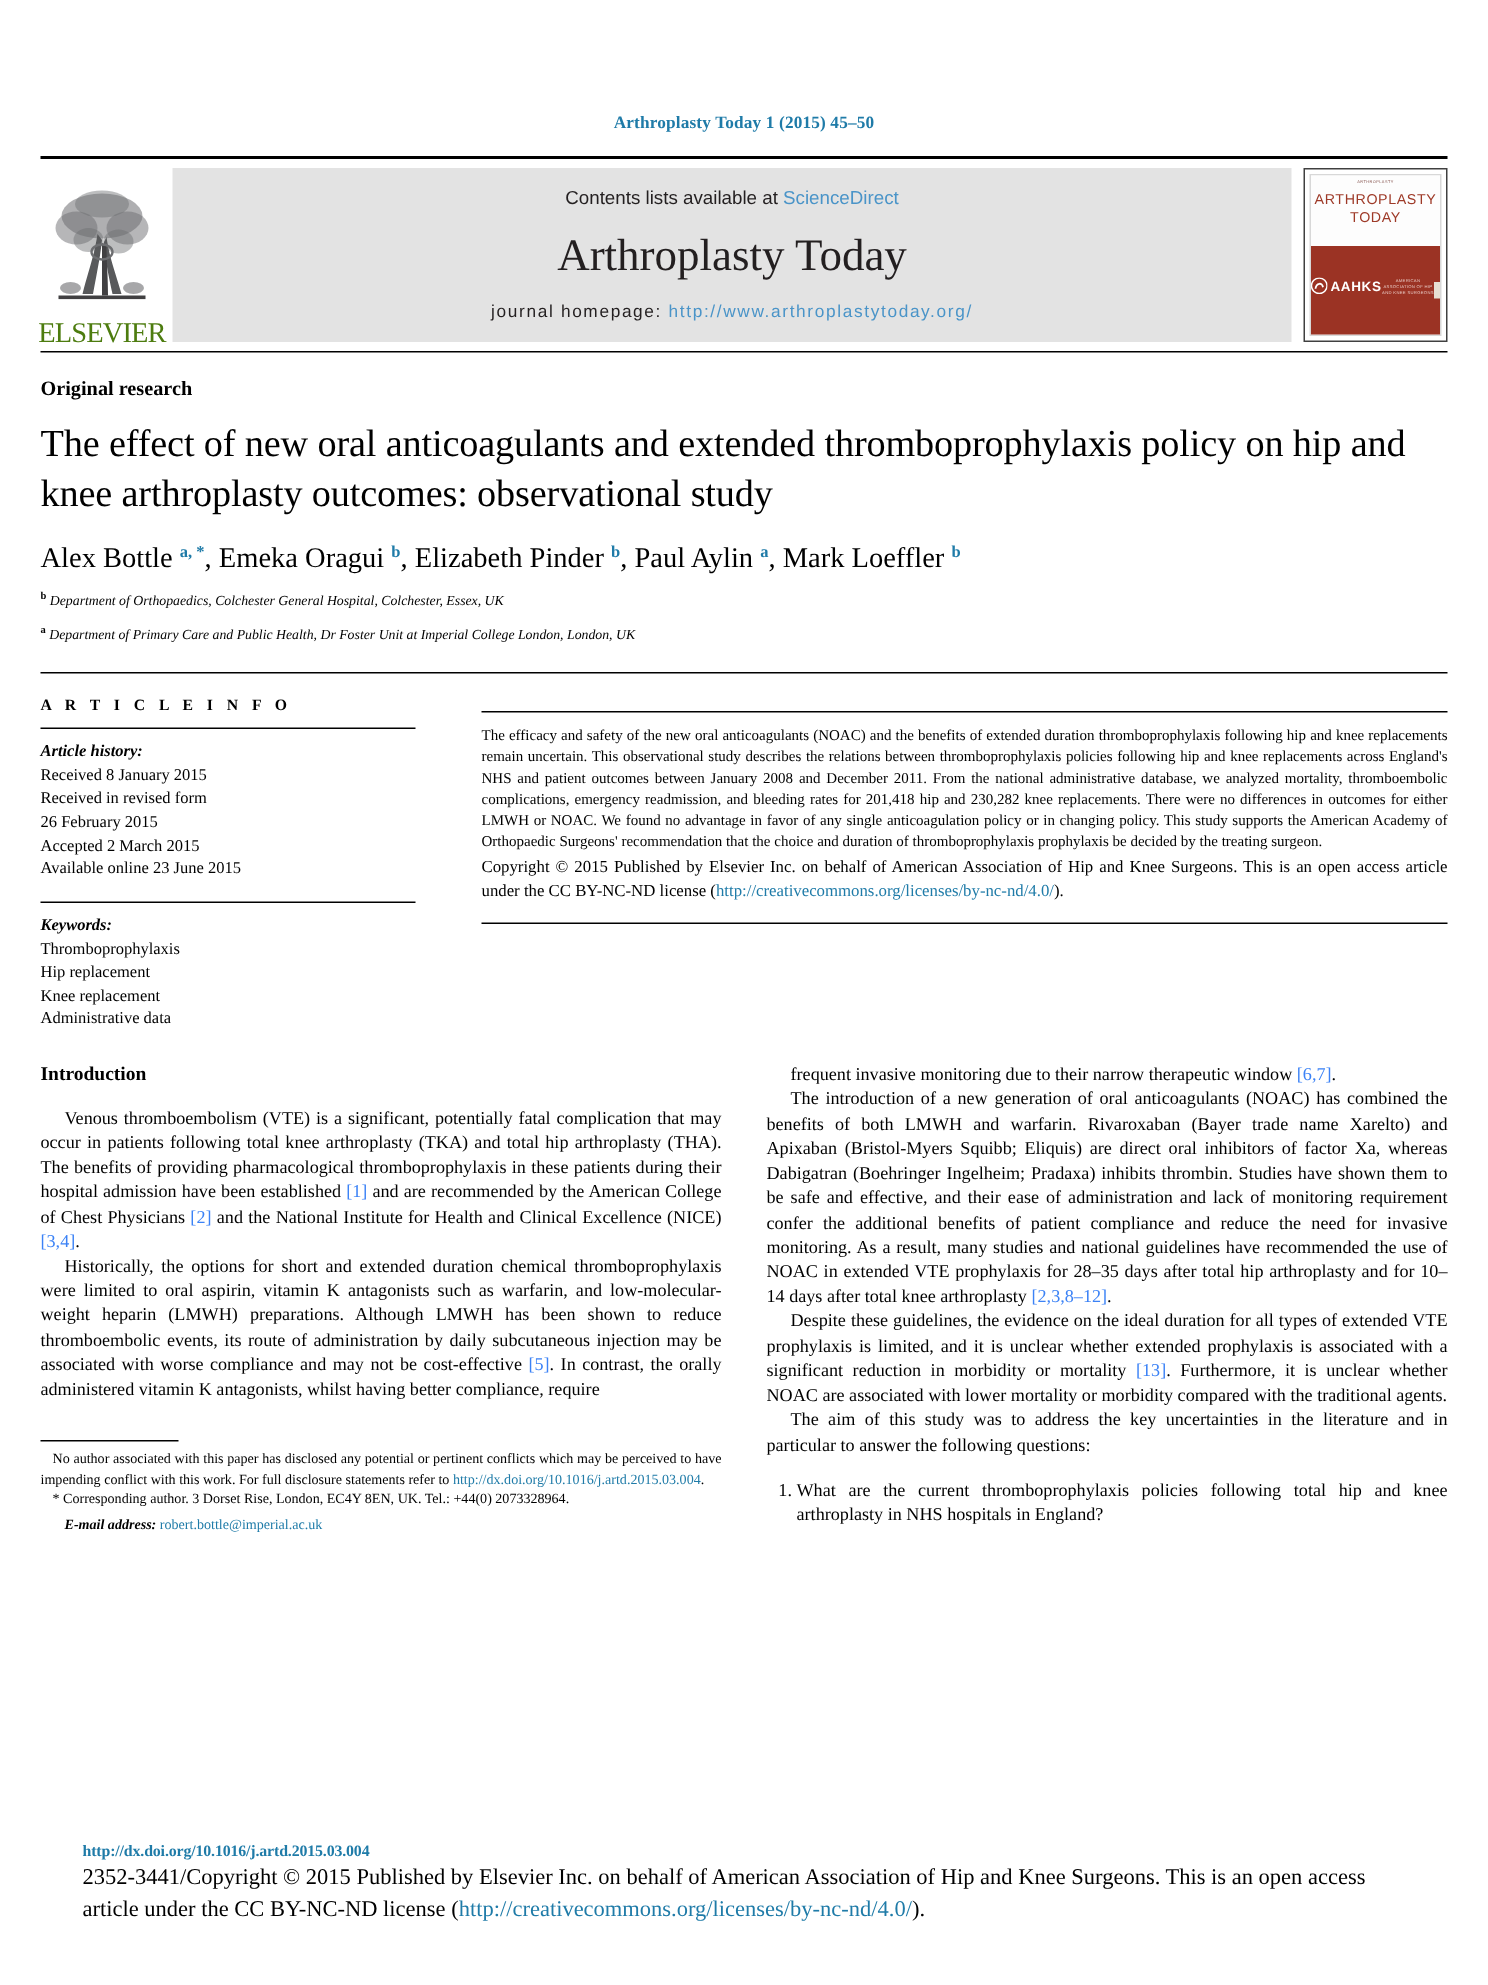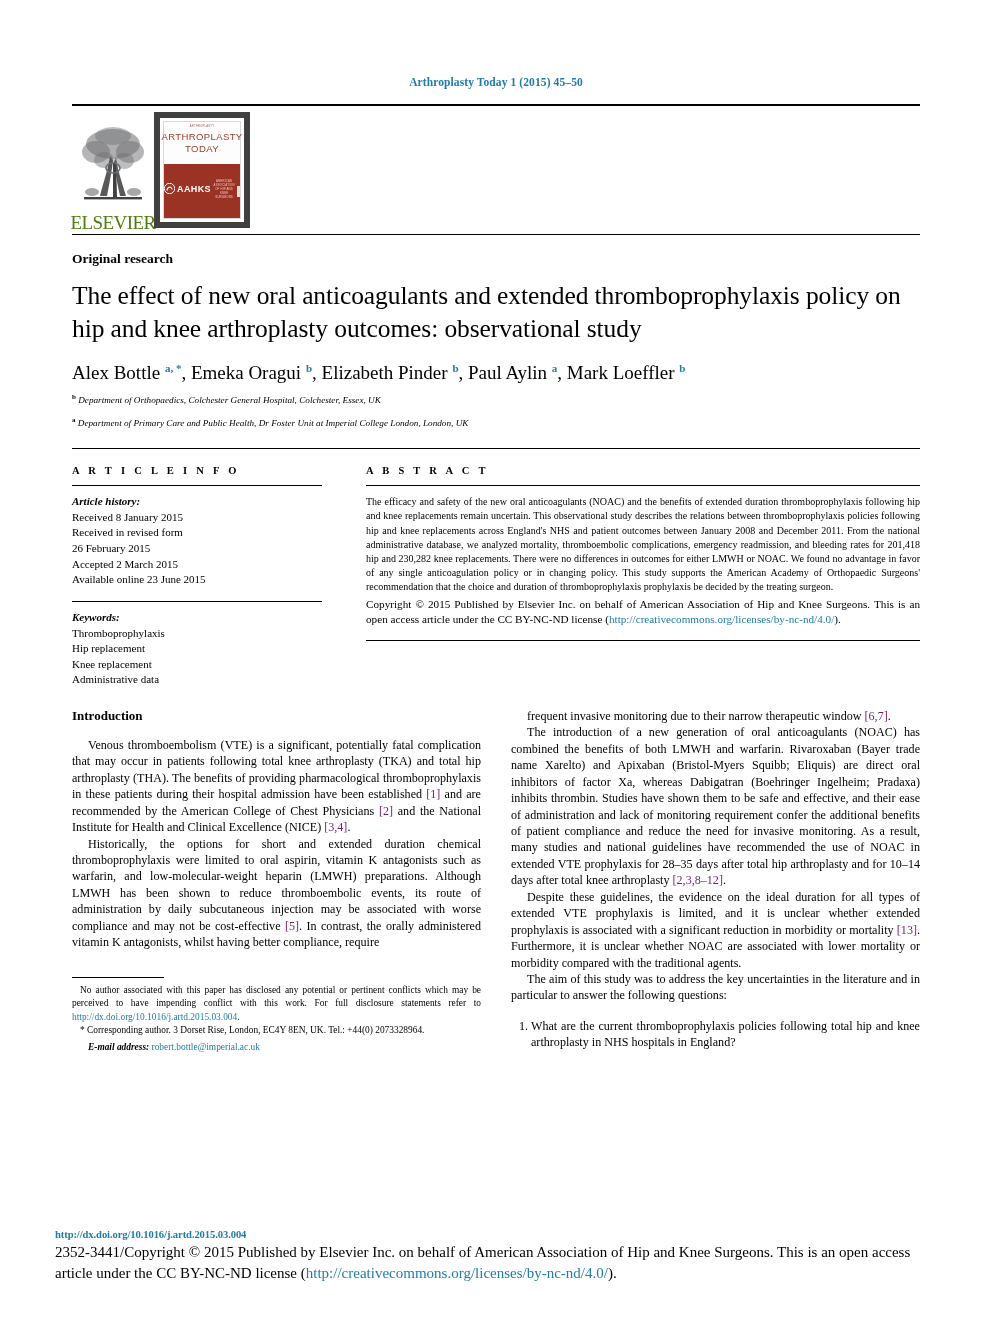--- a/index.html
+++ b/index.html
@@ -13,21 +13,21 @@
     font-family: "Liberation Serif", "DejaVu Serif", serif;
     color: #000000;
     position: relative;
     overflow: hidden;
   }
   .page {
     width: 992px;
     height: 1323px;
     position: relative;
     box-sizing: border-box;
-    padding: 0 72px;
+    padding: 0 27px;
   }
 
   
   .running-head {
     text-align: center;
     color: #1f7ba8;
     font-size: 11.5px;
     font-weight: bold;
     padding-top: 76px;
     letter-spacing: 0.1px;
@@ -87,21 +87,21 @@
     font-size: 11.5px;
     letter-spacing: 1.1px;
     color: #231f20;
   }
   .homepage-line .hp-link { color: #4a94c8; }
 
   
   .cover-thumb {
     flex: 0 0 96px;
     width: 96px;
-    border: 6px solid #404040;
+    border: 1px solid #404040;
     margin: 6px 0 6px 0;
     background: #fff;
     display: flex;
     flex-direction: column;
     box-sizing: border-box;
     padding: 3px;
   }
   .cover-inner {
     border: 1px solid #d8d8d8;
     flex: 1 1 auto;
@@ -258,21 +258,21 @@
     margin-bottom: 13px;
   }
   .para {
     font-size: 12.1px;
     line-height: 1.36;
     text-align: justify;
     text-indent: 16px;
     margin: 0;
   }
   .para + .para { margin-top: 0; }
-  .cite { color: #701a75; }
+  .cite { color: #3b82f6; }
   .qlist {
     margin: 14px 0 0 0;
     padding-left: 20px;
     font-size: 12.1px;
     line-height: 1.36;
     text-align: justify;
   }
   .qlist li { margin-bottom: 4px; }
 
   
@@ -338,20 +338,29 @@
         <ellipse cx="33" cy="46" rx="7" ry="5" fill="none" stroke="#6d6e71" stroke-width="1.6"></ellipse>
         <rect x="4" y="75" width="58" height="2.4" fill="#414042"></rect>
         <g fill="#6d6e71" opacity="0.6">
           <ellipse cx="12" cy="70" rx="7" ry="4"></ellipse>
           <ellipse cx="54" cy="70" rx="7" ry="4"></ellipse>
         </g>
       </svg>
       <div class="elsevier-word">ELSEVIER</div>
     </div>
 
+    <div class="masthead-center">
+      <div class="contents-line">
+        <span>Contents lists available at </span><span class="sd-link">ScienceDirect</span>
+      </div>
+      <div class="journal-name">Arthroplasty Today</div>
+      <div class="homepage-line">
+        <span>journal homepage: </span><span class="hp-link">http://www.arthroplastytoday.org/</span>
+      </div>
+    </div>
 
     <div class="cover-thumb">
       <div class="cover-inner">
         <div class="cover-top">
           <div class="cover-micro">ARTHROPLASTY</div>
           <div class="cover-title1">ARTHROPLASTY</div>
           <div class="cover-title2">TODAY</div>
         </div>
         <div class="cover-body">
           <div class="aahks">
@@ -390,21 +399,20 @@
       <div class="info-line">Available online 23 June 2015</div>
       <div class="info-rule second"></div>
       <div class="info-line ital">Keywords:</div>
       <div class="info-line">Thromboprophylaxis</div>
       <div class="info-line">Hip replacement</div>
       <div class="info-line">Knee replacement</div>
       <div class="info-line">Administrative data</div>
     </div>
 
     <div class="col-abstract">
-      <div class="sec-head">A B S T R A C T</div>
       <div class="abs-rule"></div>
       <div class="abstract-text">The efficacy and safety of the new oral anticoagulants (NOAC) and the benefits of extended duration thromboprophylaxis following hip and knee replacements remain uncertain. This observational study describes the relations between thromboprophylaxis policies following hip and knee replacements across England's NHS and patient outcomes between January 2008 and December 2011. From the national administrative database, we analyzed mortality, thromboembolic complications, emergency readmission, and bleeding rates for 201,418 hip and 230,282 knee replacements. There were no differences in outcomes for either LMWH or NOAC. We found no advantage in favor of any single anticoagulation policy or in changing policy. This study supports the American Academy of Orthopaedic Surgeons' recommendation that the choice and duration of thromboprophylaxis prophylaxis be decided by the treating surgeon.</div>
       <div class="abstract-copy">
         <span>Copyright © 2015 Published by Elsevier Inc. on behalf of American Association of Hip and Knee Surgeons. This is an open access article under the CC BY-NC-ND license (</span><span class="lic-link">http://creativecommons.org/licenses/by-nc-nd/4.0/</span><span>).</span>
       </div>
       <div class="abs-close-rule"></div>
     </div>
   </div>
 
   <div class="body-cols">

